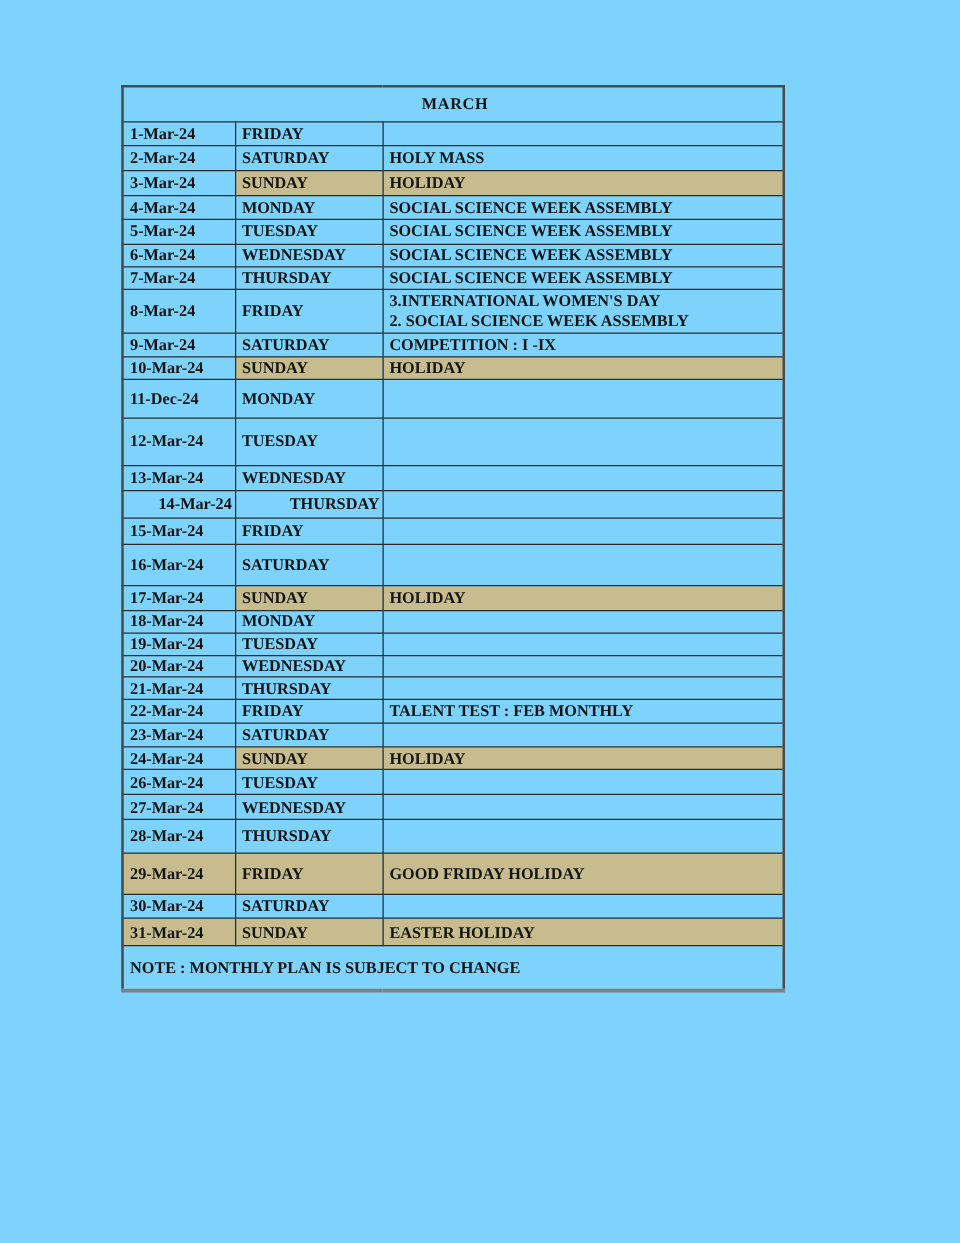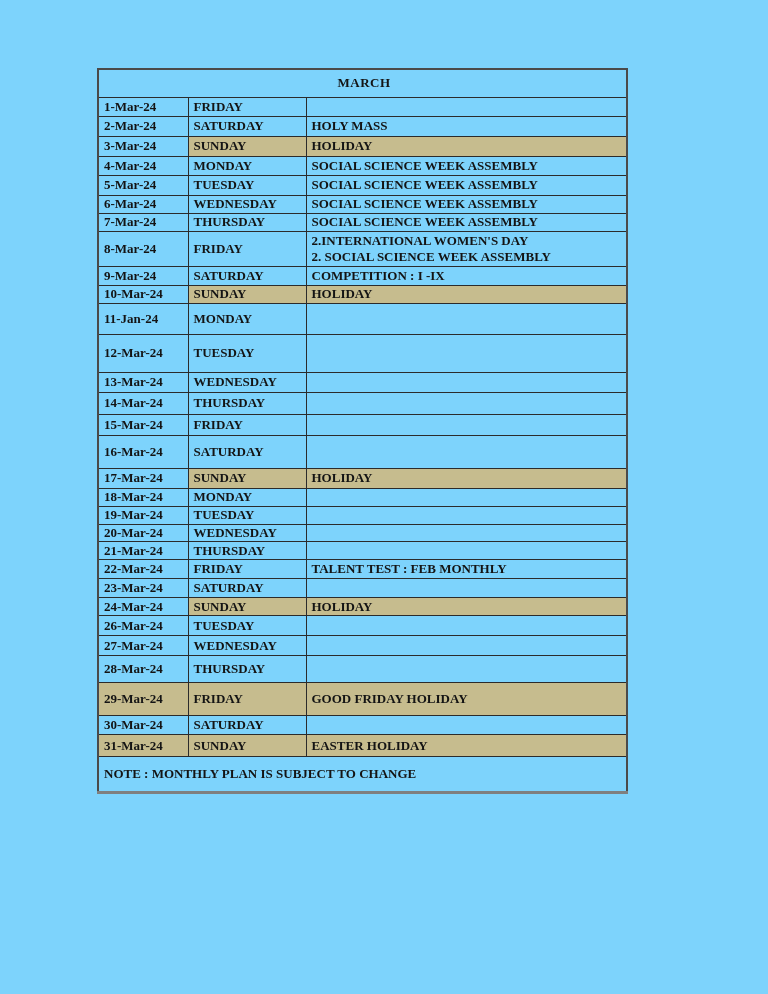--- a/index.html
+++ b/index.html
@@ -116,54 +116,54 @@
           <td class="date-cell">7-Mar-24</td>
           <td class="day-cell">THURSDAY</td>
           <td class="event-cell">
             <span class="event-line">SOCIAL SCIENCE WEEK ASSEMBLY</span>
           </td>
         </tr>
         <tr style="height: 35px;">
           <td class="date-cell">8-Mar-24</td>
           <td class="day-cell">FRIDAY</td>
           <td class="event-cell">
-            <span class="event-line">2.INTERNATIONAL WOMEN'S DAY</span>
+            <span class="event-line">3.INTERNATIONAL WOMEN'S DAY</span>
             <span class="event-line">2. SOCIAL SCIENCE WEEK ASSEMBLY</span>
           </td>
         </tr>
         <tr style="height: 19px;">
           <td class="date-cell">9-Mar-24</td>
           <td class="day-cell">SATURDAY</td>
           <td class="event-cell">
             <span class="event-line">COMPETITION : I -IX</span>
           </td>
         </tr>
         <tr style="height: 18px;">
           <td class="date-cell">10-Mar-24</td>
           <td class="day-cell hl">SUNDAY</td>
           <td class="event-cell hl">
             <span class="event-line">HOLIDAY</span>
           </td>
         </tr>
         <tr style="height: 31px;">
-          <td class="date-cell">11-Jan-24</td>
+          <td class="date-cell">11-Dec-24</td>
           <td class="day-cell">MONDAY</td>
           <td class="event-cell"></td>
         </tr>
         <tr style="height: 38px;">
           <td class="date-cell">12-Mar-24</td>
           <td class="day-cell">TUESDAY</td>
           <td class="event-cell"></td>
         </tr>
         <tr style="height: 20px;">
           <td class="date-cell">13-Mar-24</td>
           <td class="day-cell">WEDNESDAY</td>
           <td class="event-cell"></td>
         </tr>
-        <tr style="height: 22px;">
+        <tr style="height: 22px; text-align: right;">
           <td class="date-cell">14-Mar-24</td>
           <td class="day-cell">THURSDAY</td>
           <td class="event-cell"></td>
         </tr>
         <tr style="height: 21px;">
           <td class="date-cell">15-Mar-24</td>
           <td class="day-cell">FRIDAY</td>
           <td class="event-cell"></td>
         </tr>
         <tr style="height: 33px;">

